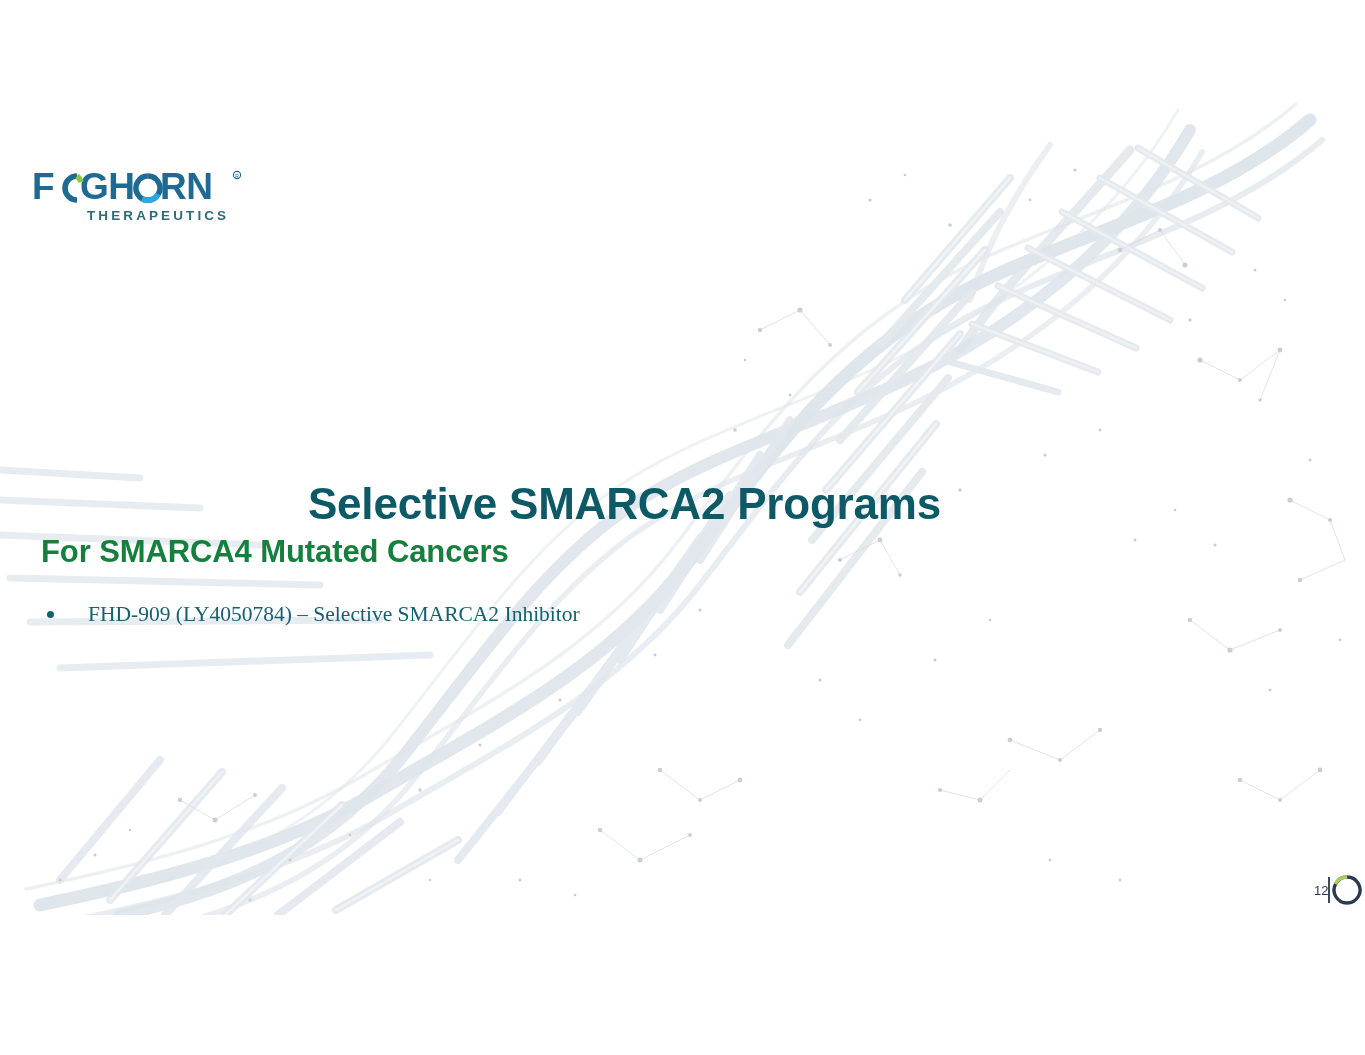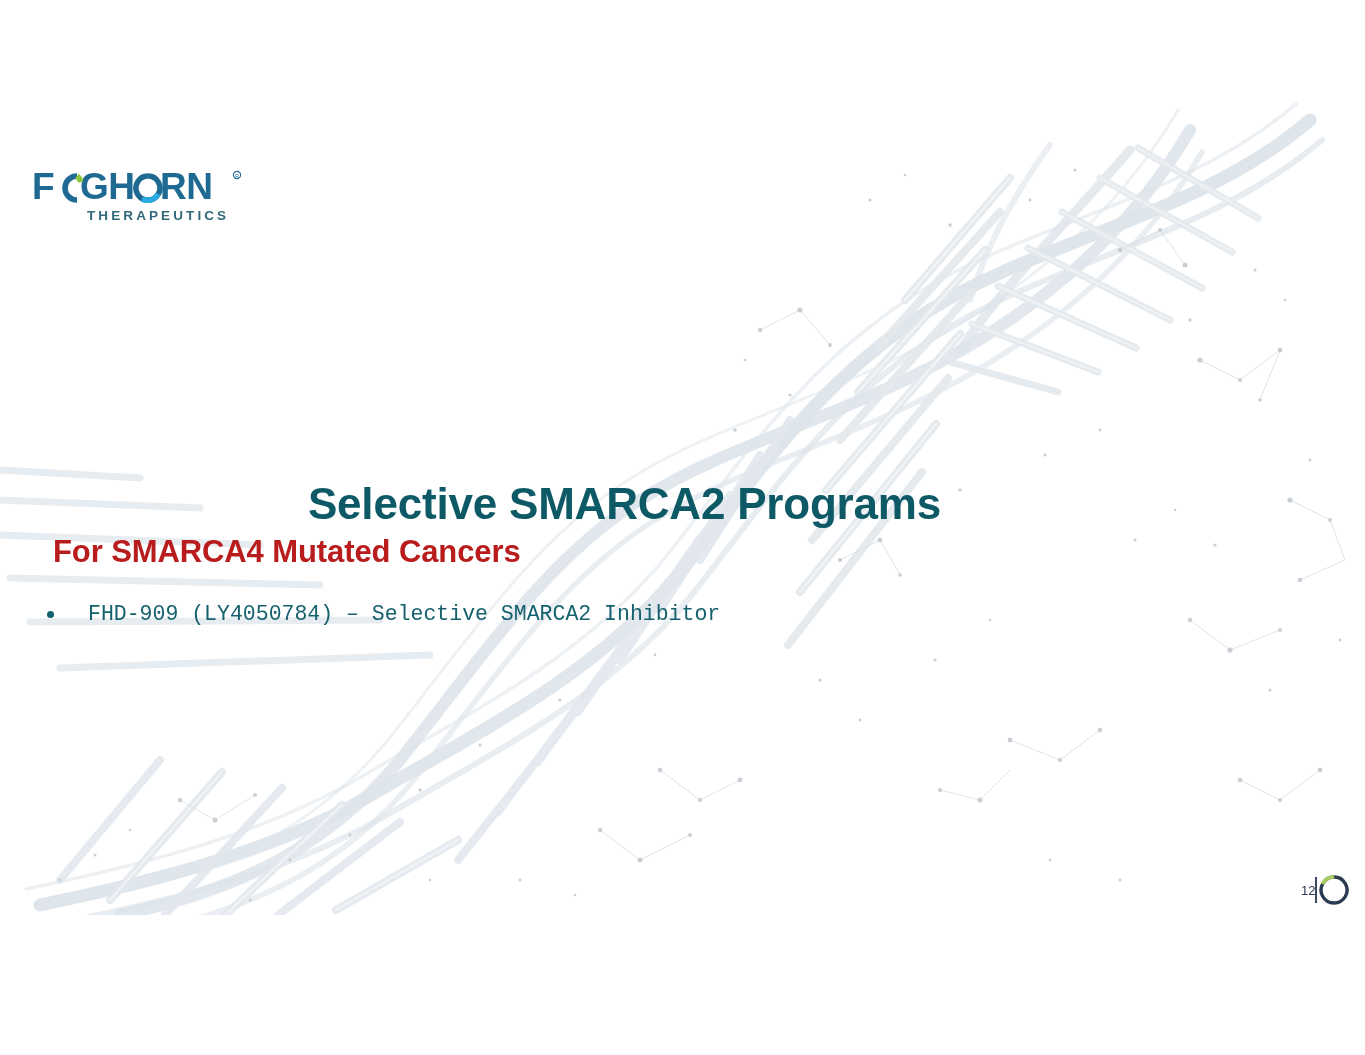--- a/index.html
+++ b/index.html
@@ -62,25 +62,25 @@
     margin: 0;
     font-size: 44px;
     line-height: 52px;
     font-weight: 700;
     color: #0d5a66;
     letter-spacing: -0.2px;
     font-family: "Liberation Sans", sans-serif;
     text-align: right;
   }
   #page-subtitle {
-    margin: 3px 0 0 12px;
+    margin: 3px 0 0 0;
     font-size: 31px;
     line-height: 38px;
     font-weight: 700;
-    color: #b91c1c;
+    color: #15803d;
     letter-spacing: -0.1px;
     font-family: "Liberation Sans", sans-serif;
   }
 
   
   #bullet-list {
     position: absolute;
     left: 41px;
     top: 600px;
     width: 900px;
@@ -88,36 +88,36 @@
     padding: 0;
     list-style: none;
   }
   .bullet-item {
     position: relative;
     padding-left: 47px;
     font-size: 21.5px;
     line-height: 28px;
     color: #15616d;
     margin-bottom: 20px;
-    font-family: Liberation Mono, monospace;
+    font-family: Liberation Serif, serif;
   }
   .bullet-dot {
     position: absolute;
     left: 6px;
     top: 11px;
     width: 7px;
     height: 7px;
     border-radius: 50%;
     background: #15616d;
   }
 
   
   #footer {
     position: absolute;
-    right: 14px;
+    right: 1px;
     bottom: 148px;
     display: flex;
     align-items: center;
   }
   #page-number {
     font-size: 13px;
     color: #2b3a50;
     font-family: "Liberation Sans", sans-serif;
   }
   #footer-divider {

